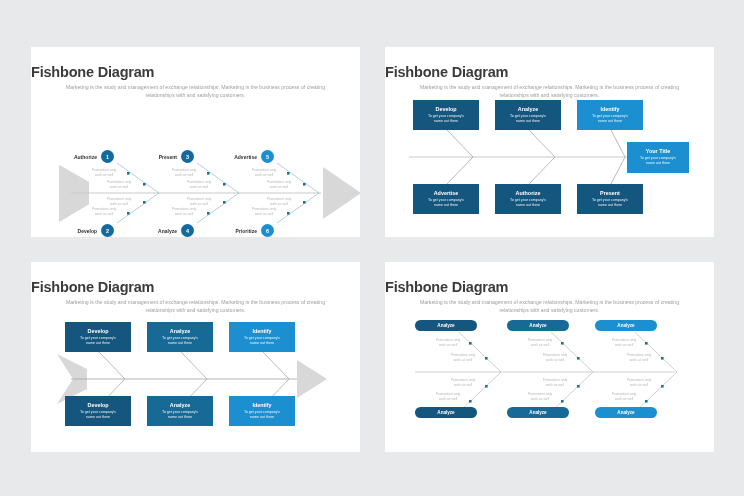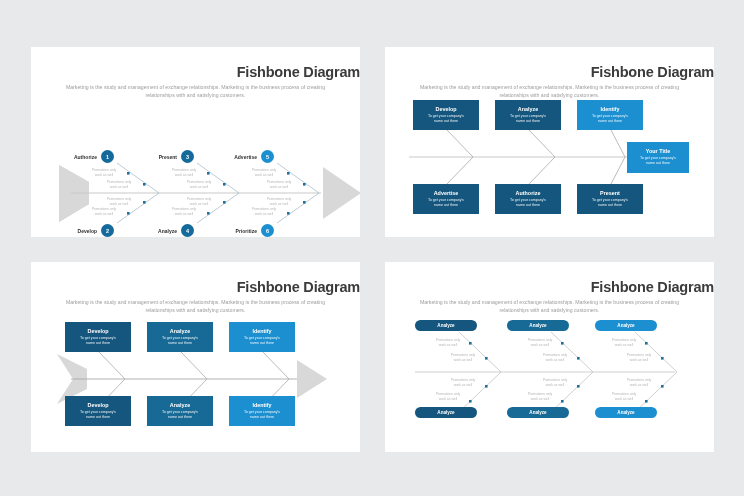--- a/index.html
+++ b/index.html
@@ -15,21 +15,21 @@
   .card{
     position:absolute;background:#ffffff;
   }
   #card1{left:31px;top:47px;width:329px;height:190px;}
   #card2{left:385px;top:47px;width:329px;height:190px;}
   #card3{left:31px;top:262px;width:329px;height:190px;}
   #card4{left:385px;top:262px;width:329px;height:190px;}
 
   .slide-title{
     position:absolute;left:0;right:0;top:17px;
-    text-align:right;
+    text-align:left;
     font-size:14.5px;font-weight:bold;color:#3b3b3b;
     letter-spacing:-0.2px;
   }
   .slide-sub{
     position:absolute;left:34px;right:34px;top:36px;
     text-align:center;
     font-size:5.2px;color:#9d9d9d;line-height:1.55;
     font-weight:normal;
   }
   .stage{position:absolute;left:0;top:0;width:329px;height:190px;}

